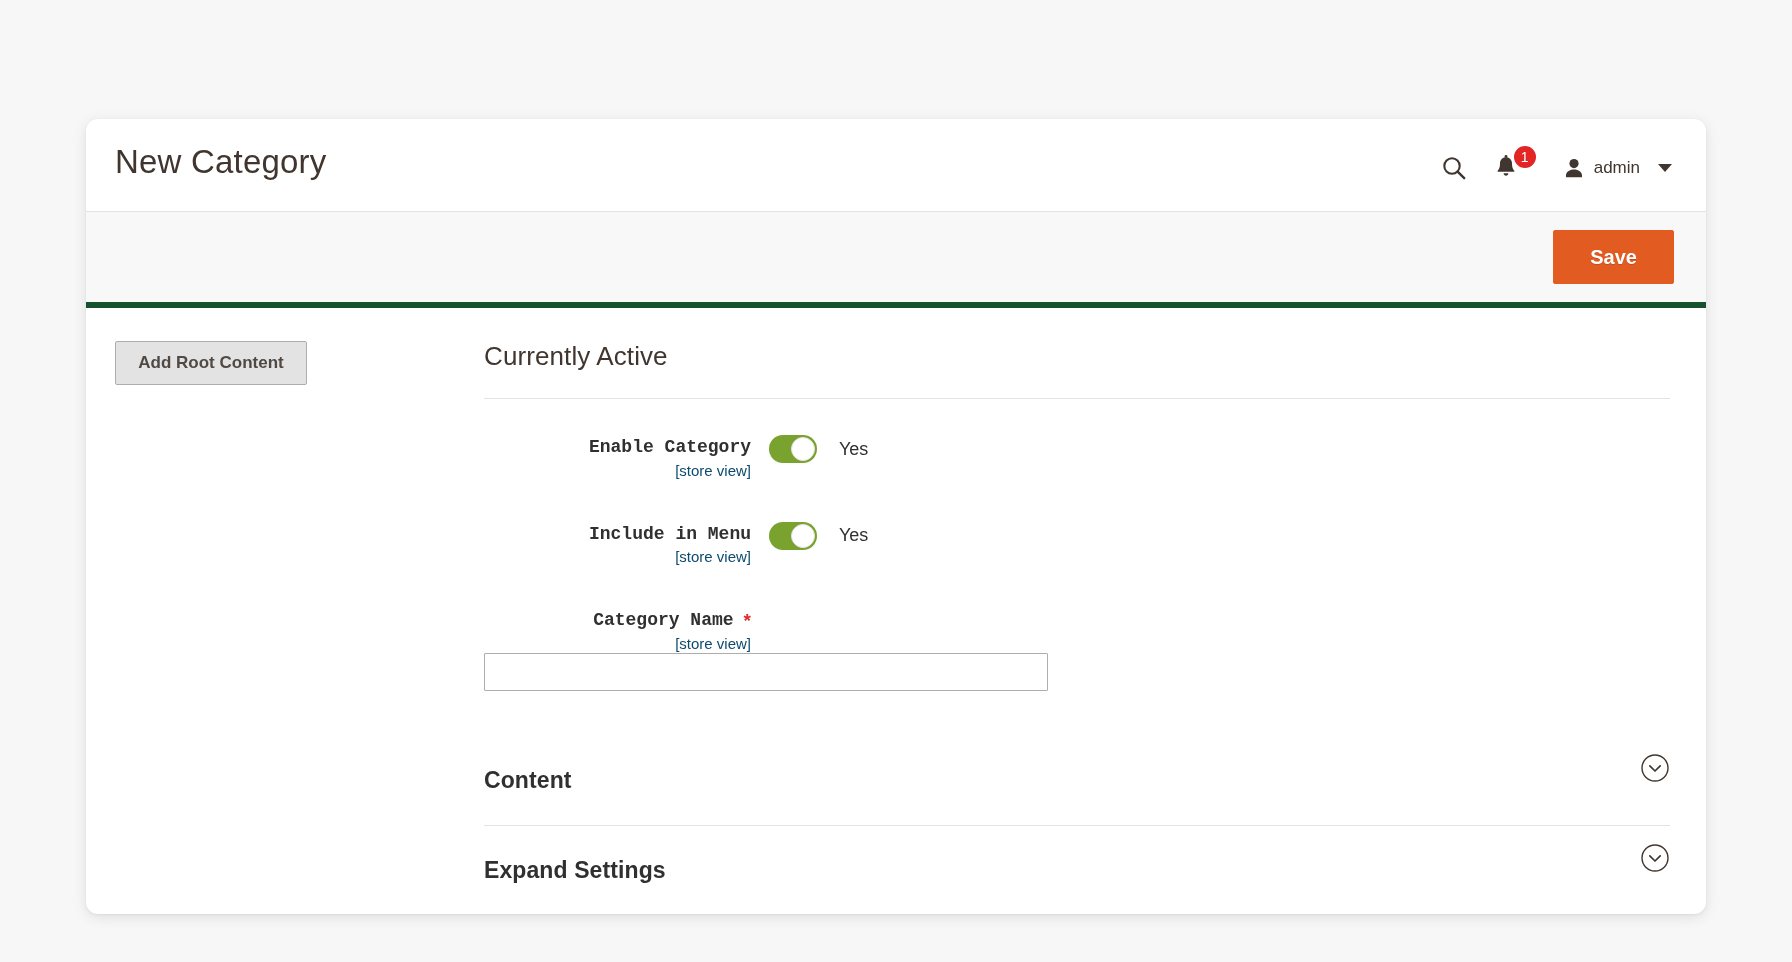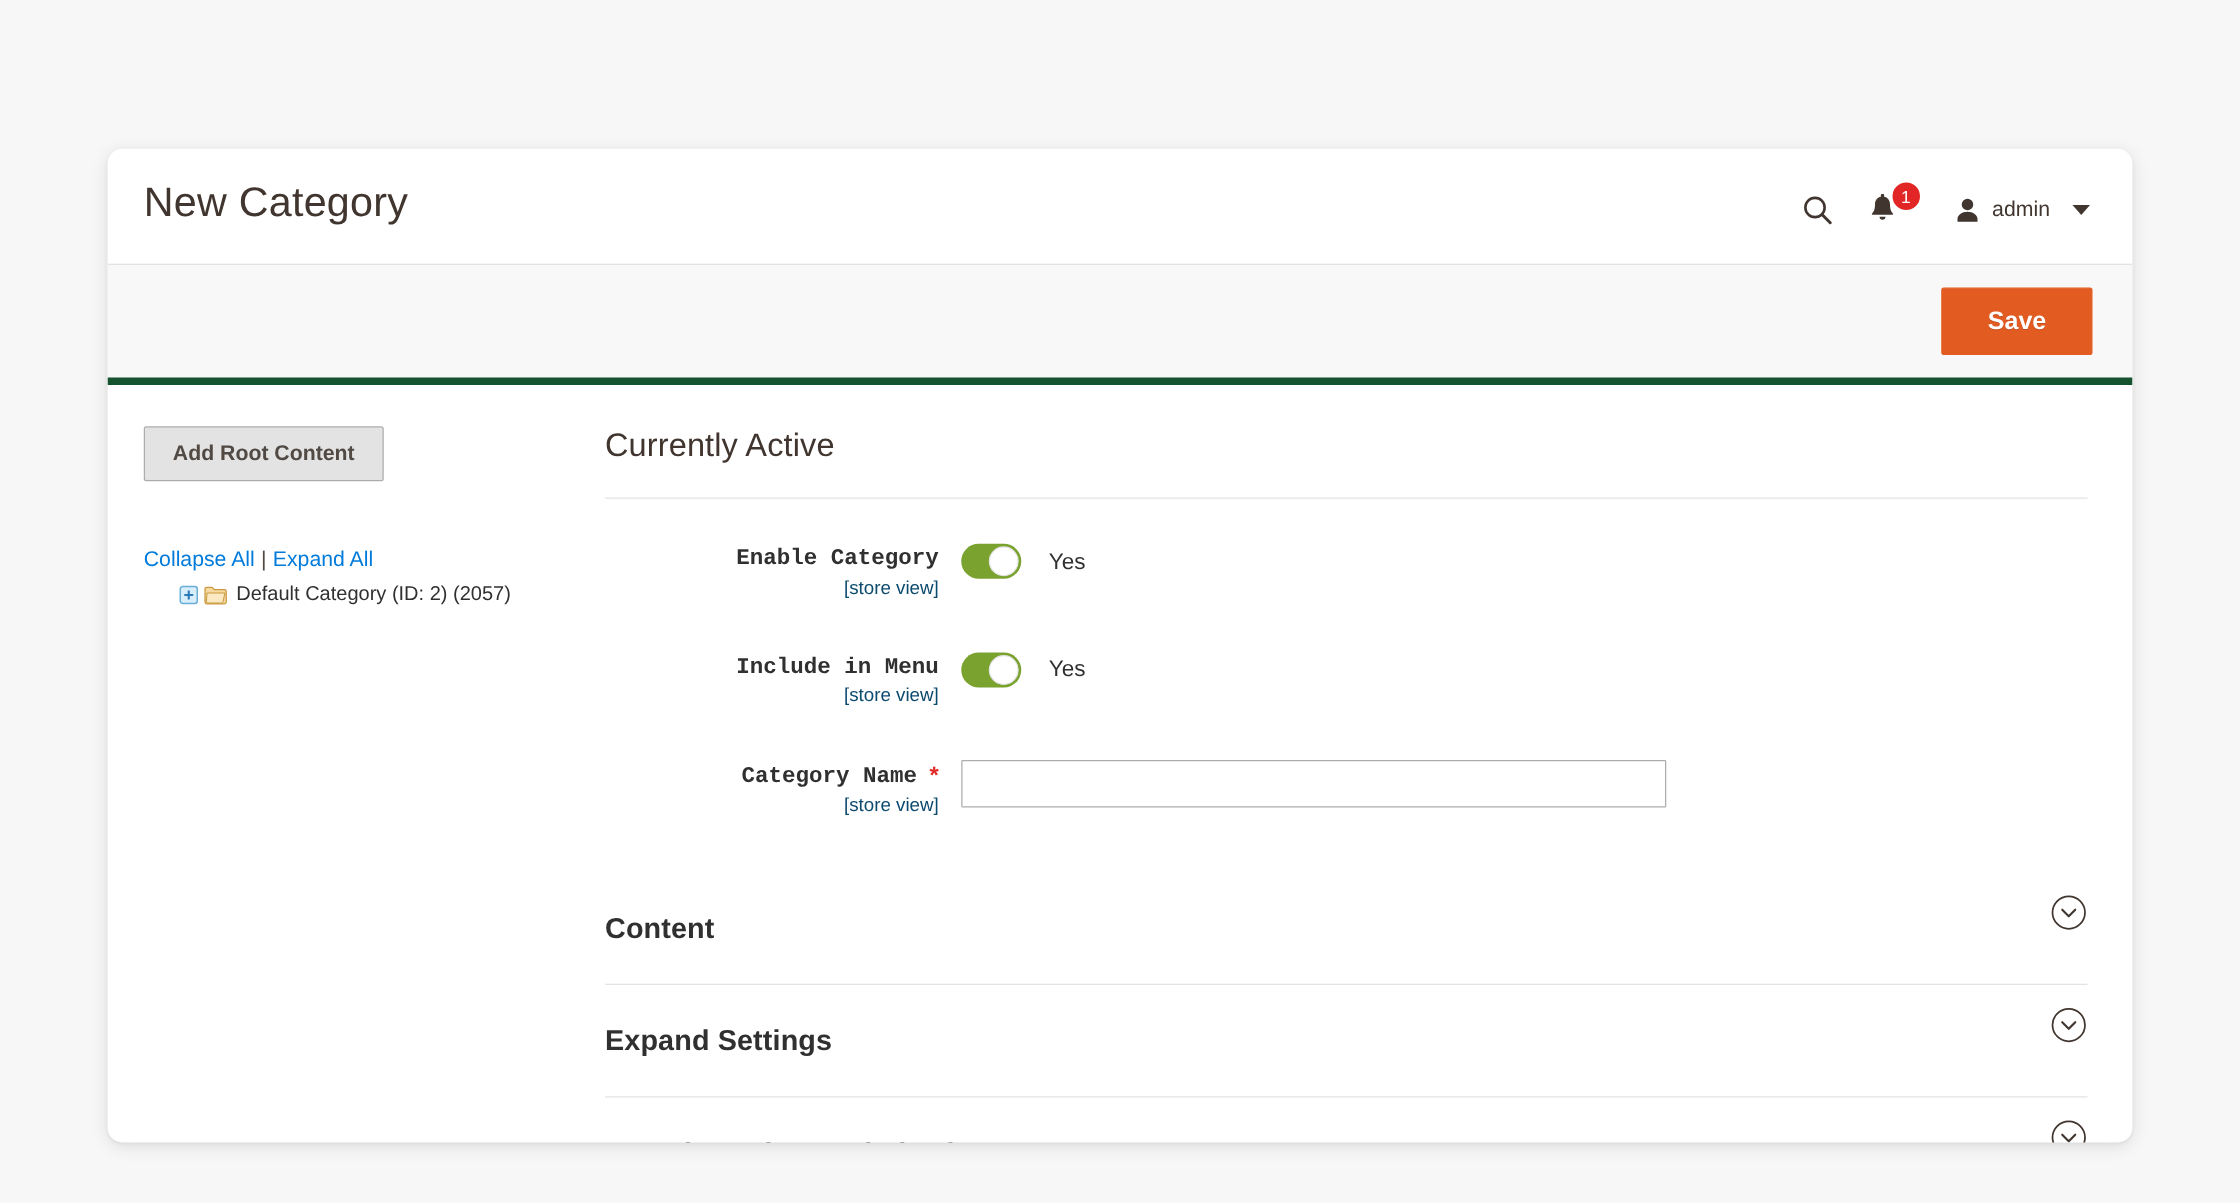--- a/index.html
+++ b/index.html
@@ -231,21 +231,21 @@
   .section-body {
     padding: 35px 0 23px 0;
   }
 
   
   .form-row {
     display: flex;
     align-items: flex-start;
     margin-bottom: 42px;
   }
-  .form-row:last-child { margin-bottom: 22px; }
+  .form-row:last-child { margin-bottom: 22px; flex-direction: column; }
 
   .field-label-col {
     width: 285px;
     flex-shrink: 0;
     text-align: right;
     padding-right: 18px;
     padding-top: 3px;
   }
   .field-label {
     font-size: 18px;
@@ -356,40 +356,20 @@
   <div class="toolbar">
     <button class="btn-save">Save</button>
   </div>
 
   <div class="body-wrap">
 
     <div class="col-left">
 
       <button class="btn-tree root">Add Root Content</button>
 
-      <div class="tree-links">
-        <a>Collapse All</a><span class="sep">|</span><a>Expand All</a>
-
-        <div class="tree-node">
-          <span class="node-expander">
-            <svg width="16" height="16" viewBox="0 0 16 16">
-              <rect x="1.2" y="1.2" width="13.6" height="13.6" rx="2" fill="#d9eefc" stroke="#6aaed6" stroke-width="1.2"></rect>
-              <line x1="4.4" y1="8" x2="11.6" y2="8" stroke="#2e7ab5" stroke-width="1.7"></line>
-              <line x1="8" y1="4.4" x2="8" y2="11.6" stroke="#2e7ab5" stroke-width="1.7"></line>
-            </svg>
-          </span>
-          <span class="node-folder">
-            <svg width="19" height="16" viewBox="0 0 19 16">
-              <path d="M1 3.2c0-.8.6-1.4 1.4-1.4h4.3l1.8 1.9h8.1c.8 0 1.4.6 1.4 1.4v8.5c0 .8-.6 1.4-1.4 1.4H2.4c-.8 0-1.4-.6-1.4-1.4z" fill="#f5d9a0" stroke="#c99a3e" stroke-width="1"></path>
-              <path d="M2.6 6.4h14.3l-1.5 7.2c-.1.5-.5.8-1 .8H3.1c-.5 0-.9-.4-1-.8z" fill="#fbe9c3" stroke="#c99a3e" stroke-width="0.8"></path>
-            </svg>
-          </span>
-          <span class="node-label">Default Category (ID: 2) (2057)</span>
-        </div>
-      </div>
 
     </div>
 
     <div class="col-right">
 
       <div class="section">
         <div class="section-head">
           <span class="section-title">Currently Active</span>
         </div>
       </div>

